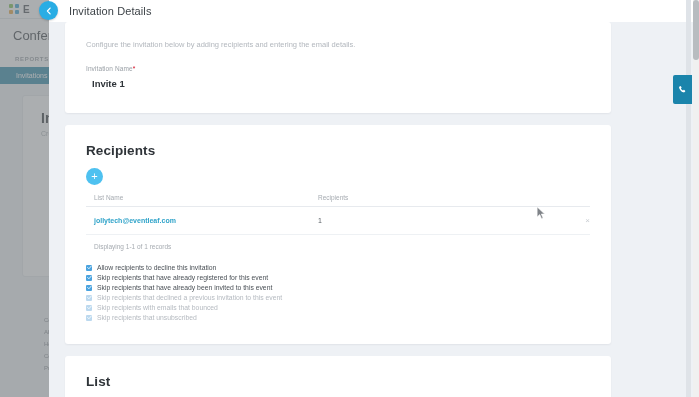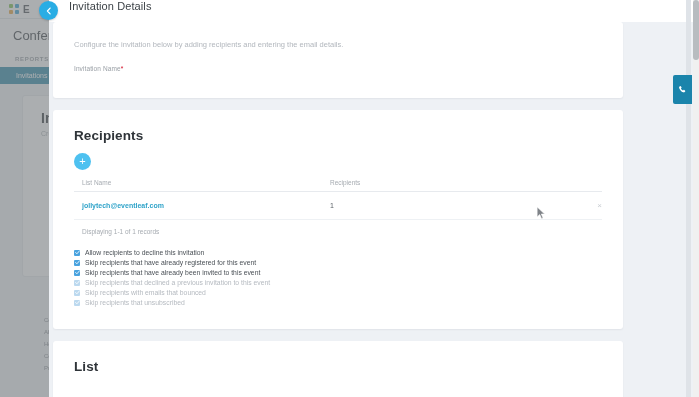--- a/index.html
+++ b/index.html
@@ -72,35 +72,35 @@
     background: rgba(120,124,128,0.62);
   }
 
   
   .panel {
     position: absolute; left: 49px; top: 0; width: 650px; height: 397px;
     background: #eef1f5; overflow: hidden;
   }
   .panel-header {
     position: relative; height: 22px; background: #ffffff;
-    display: flex; padding-left: 20px;
+    display: flex; align-items: center; padding-left: 20px;
   }
   .panel-title { font-size: 11px; color: #3d4348; font-weight: 400; letter-spacing: .1px; }
 
   .back-btn {
     position: absolute; left: 39px; top: 1px; width: 19px; height: 19px;
     border-radius: 50%; background: #29ade4; border: none; cursor: pointer;
     display: flex; align-items: center; justify-content: center;
     box-shadow: 0 1px 2px rgba(0,0,0,.18); z-index: 5;
   }
   .back-btn svg { display: block; }
 
   .panel-body {
     position: absolute; left: 0; top: 22px; width: 578px; height: 375px;
-    padding: 0 4px; overflow: hidden;
+    padding: 0 16px; overflow: hidden;
   }
 
   .card {
     background: #ffffff; border-radius: 3px;
     box-shadow: 0 1px 2px rgba(16,24,40,.06);
     margin-bottom: 12px; padding: 18px 21px 20px 21px;
   }
   .card-intro { padding-bottom: 22px; }
 
   .intro-text { font-size: 7.5px; color: #b2b7bd; margin-bottom: 16px; }
@@ -237,20 +237,21 @@
       <span class="panel-title">Invitation Details</span>
     </div>
 
     <div class="panel-body">
 
       <div class="card card-intro">
         <div class="intro-text">Configure the invitation below by adding recipients and entering the email details.</div>
         <div class="field-label">
           <span>Invitation Name</span><span class="req">*</span>
         </div>
+        <div class="field-value">Invite 1</div>
       </div>
 
       <div class="card card-recipients">
         <div class="section-title">Recipients</div>
 
         <button class="add-btn">
           <span>+</span>
         </button>
 
         <table class="rec-table">

